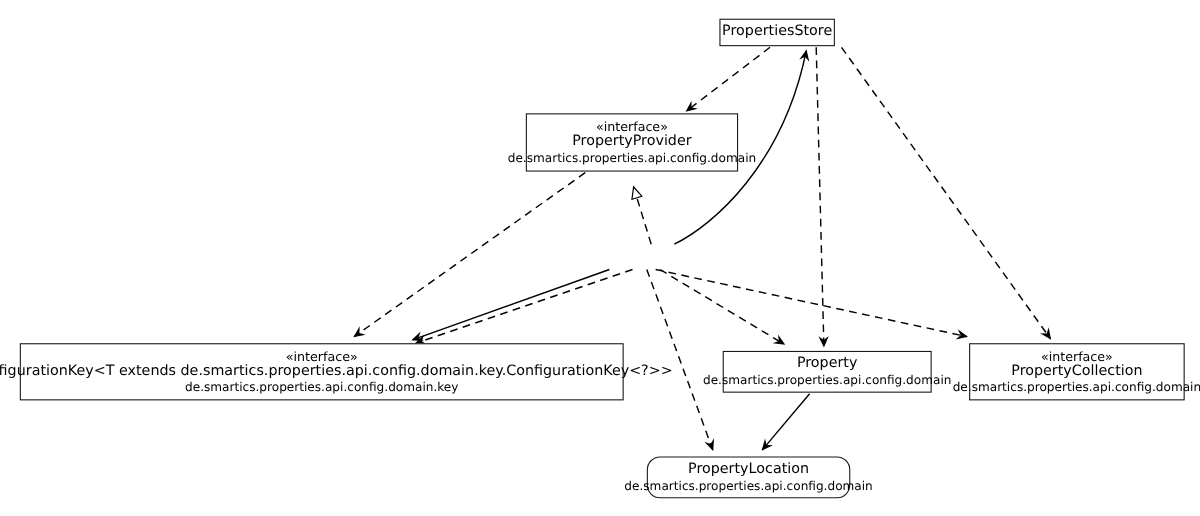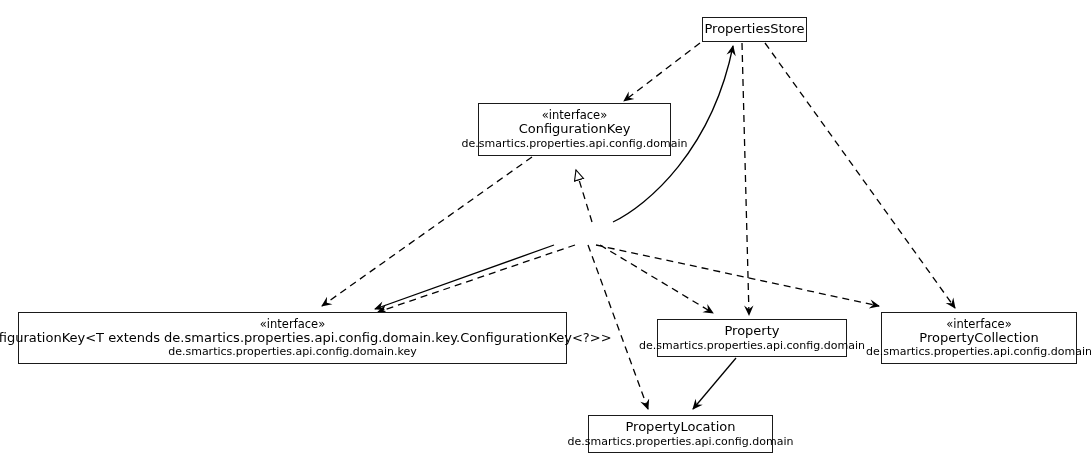--- a/index.html
+++ b/index.html
@@ -50,21 +50,21 @@
     color: #000000;
     white-space: nowrap;
   }
   .node-pkg {
     font-size: 11px;
     color: #000000;
     white-space: nowrap;
     margin-top: 1px;
   }
   #node-properties-store {
-    left: 702px;
+    left: 654px;
     top: 17px;
     width: 105px;
     height: 25px;
   }
   #node-property-provider {
     left: 478px;
     top: 103px;
     width: 193px;
     height: 53px;
   }
@@ -91,20 +91,21 @@
     left: 881px;
     top: 312px;
     width: 196px;
     height: 52px;
   }
   #node-property-location {
     left: 588px;
     top: 415px;
     width: 185px;
     height: 38px;
+    border-radius: 12px;
   }
 </style>
 </head>
 <body>
 
 <div id="diagram-root">
 
   <svg id="edge-layer" viewBox="0 0 1091 469" width="1091" height="469" xmlns="http://www.w3.org/2000/svg">
     <defs>
       <marker id="m-open" markerWidth="16" markerHeight="16" refX="10" refY="5" orient="auto" markerUnits="userSpaceOnUse">
@@ -139,21 +140,21 @@
 
     <path d="M 736,358 L 693,409" fill="none" stroke="#000000" stroke-width="1.3" marker-end="url(#m-open)"></path>
   </svg>
 
   <div class="uml-node" id="node-properties-store">
     <div class="node-name">PropertiesStore</div>
   </div>
 
   <div class="uml-node" id="node-property-provider">
     <div class="stereotype">«interface»</div>
-    <div class="node-name">ConfigurationKey</div>
+    <div class="node-name">PropertyProvider</div>
     <div class="node-pkg">de.smartics.properties.api.config.domain</div>
   </div>
 
 
   <div class="uml-node" id="node-configuration-key">
     <div class="stereotype">«interface»</div>
     <div class="node-name">ConfigurationKey&lt;T extends de.smartics.properties.api.config.domain.key.ConfigurationKey&lt;?&gt;&gt;</div>
     <div class="node-pkg">de.smartics.properties.api.config.domain.key</div>
   </div>
 

